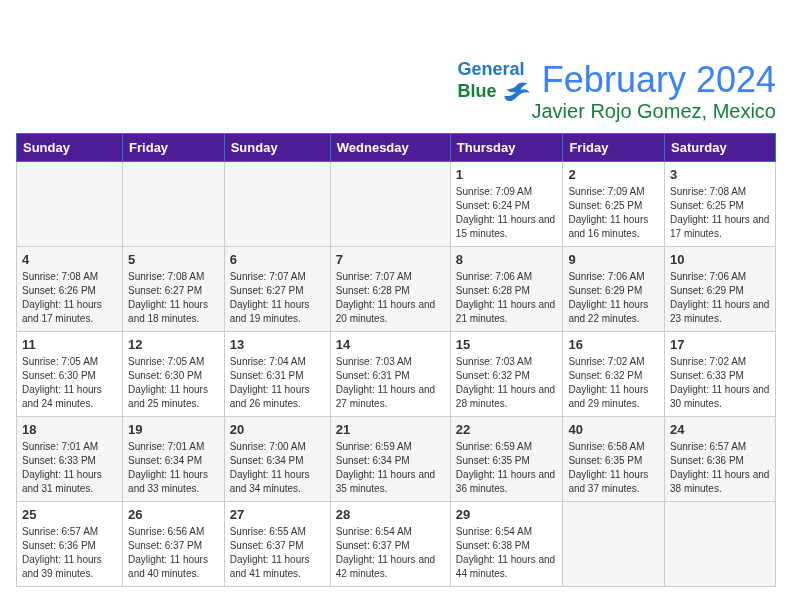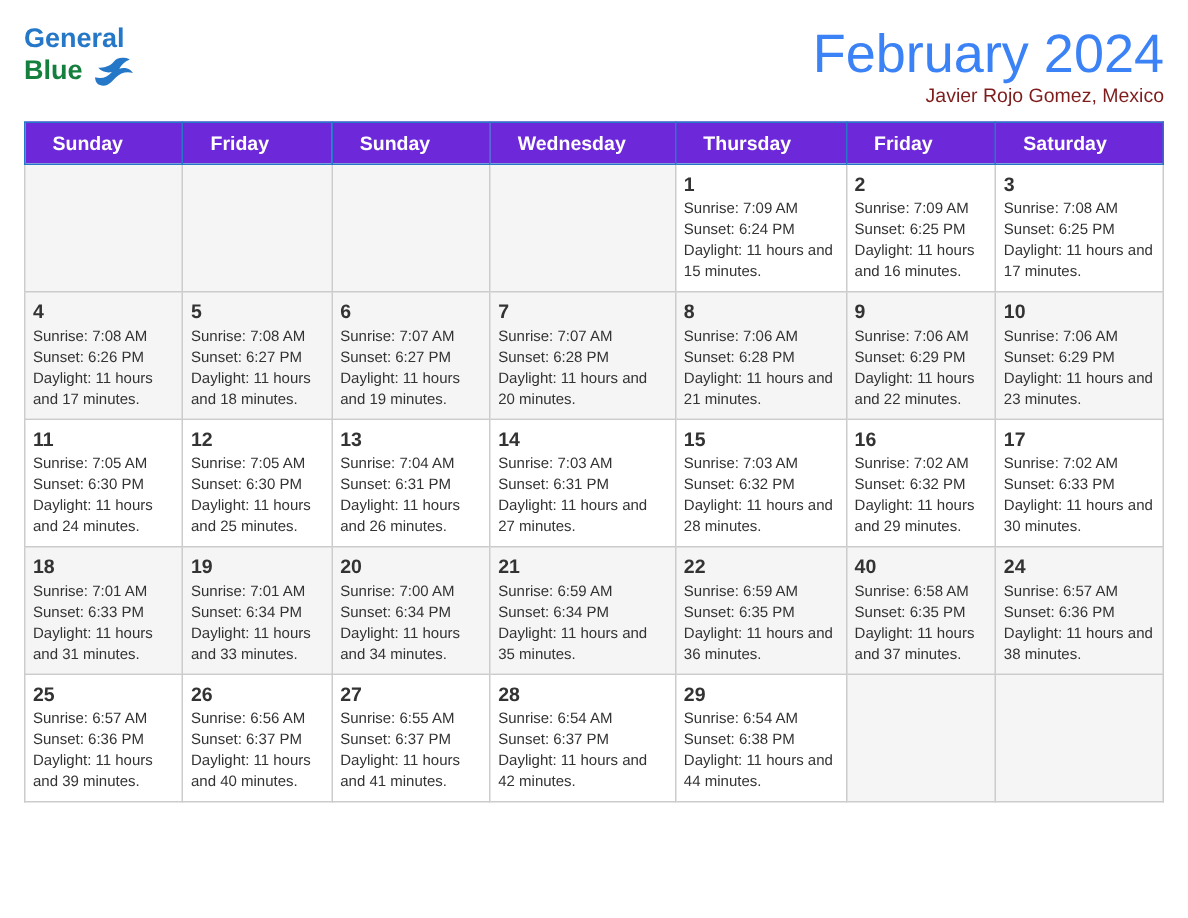--- a/index.html
+++ b/index.html
@@ -5,23 +5,24 @@
     * { box-sizing: border-box; margin: 0; padding: 0; }
     body {
       font-family: Arial, sans-serif;
       background: #fff;
       width: 792px;
       min-height: 612px;
       padding: 16px;
     }
     .header-section {
       display: flex;
-      justify-content: space-between;
+      justify-content: flex-end;
       align-items: flex-start;
       margin-bottom: 10px;
+      margin-top: 44px;
     }
     .logo {
       display: flex;
       align-items: center;
       gap: 2px;
     }
     .logo-text {
       font-size: 18px;
       font-weight: bold;
       color: #333;
@@ -37,33 +38,33 @@
     .title-section {
       text-align: right;
     }
     .main-title {
       font-size: 36px;
       font-weight: normal;
       color: #3b82f6;
       line-height: 1.1;
     }
     .subtitle {
-      font-size: 13px;
-      color: #7f1d1d;
+      font-size: 20px;
+      color: #15803d;
     }
     table {
       width: 100%;
       border-collapse: collapse;
       font-size: 11px;
     }
     thead th {
-      background-color: #6d28d9;
+      background-color: #4c1d95;
       color: #fff;
       text-align: left;
-      padding: 6px 18px;
+      padding: 6px 6px;
       font-size: 13px;
       font-weight: bold;
       border: 1px solid #2577c8;
     }
     tbody td {
       border: 1px solid #ccc;
       vertical-align: top;
       padding: 5px 5px;
       min-height: 80px;
       background: #fff;

